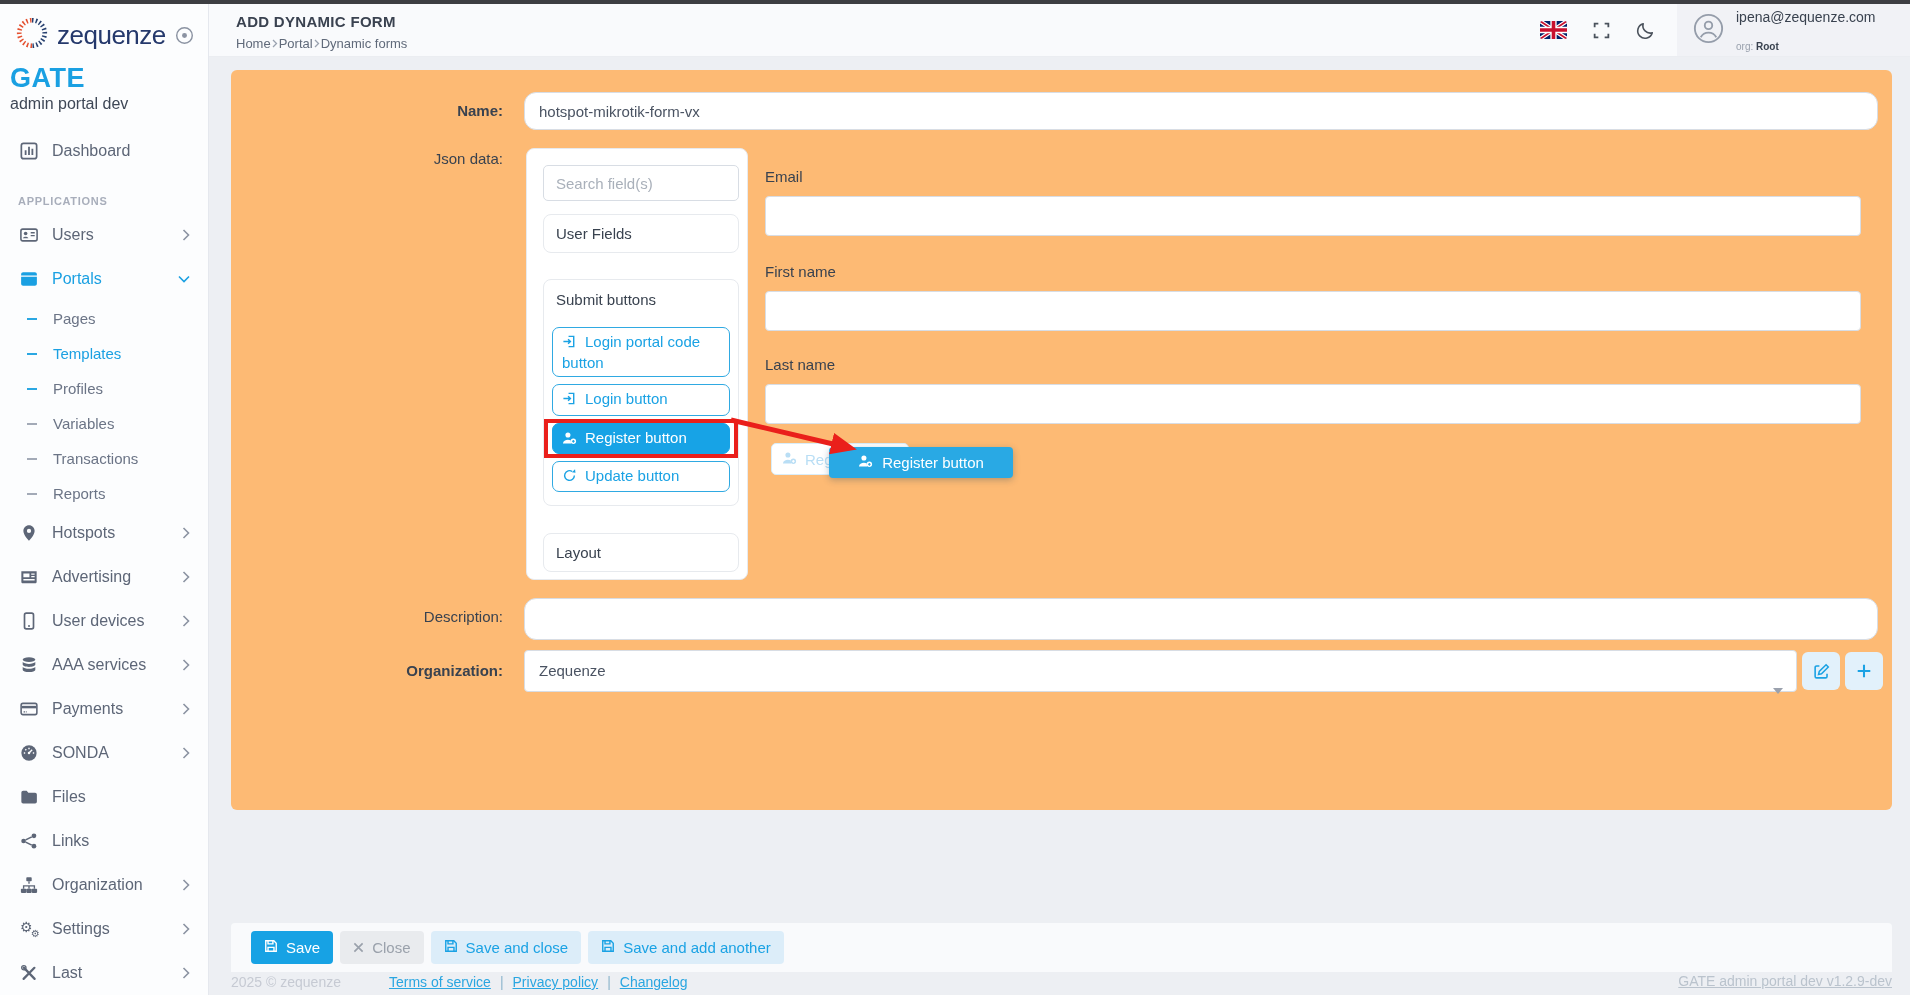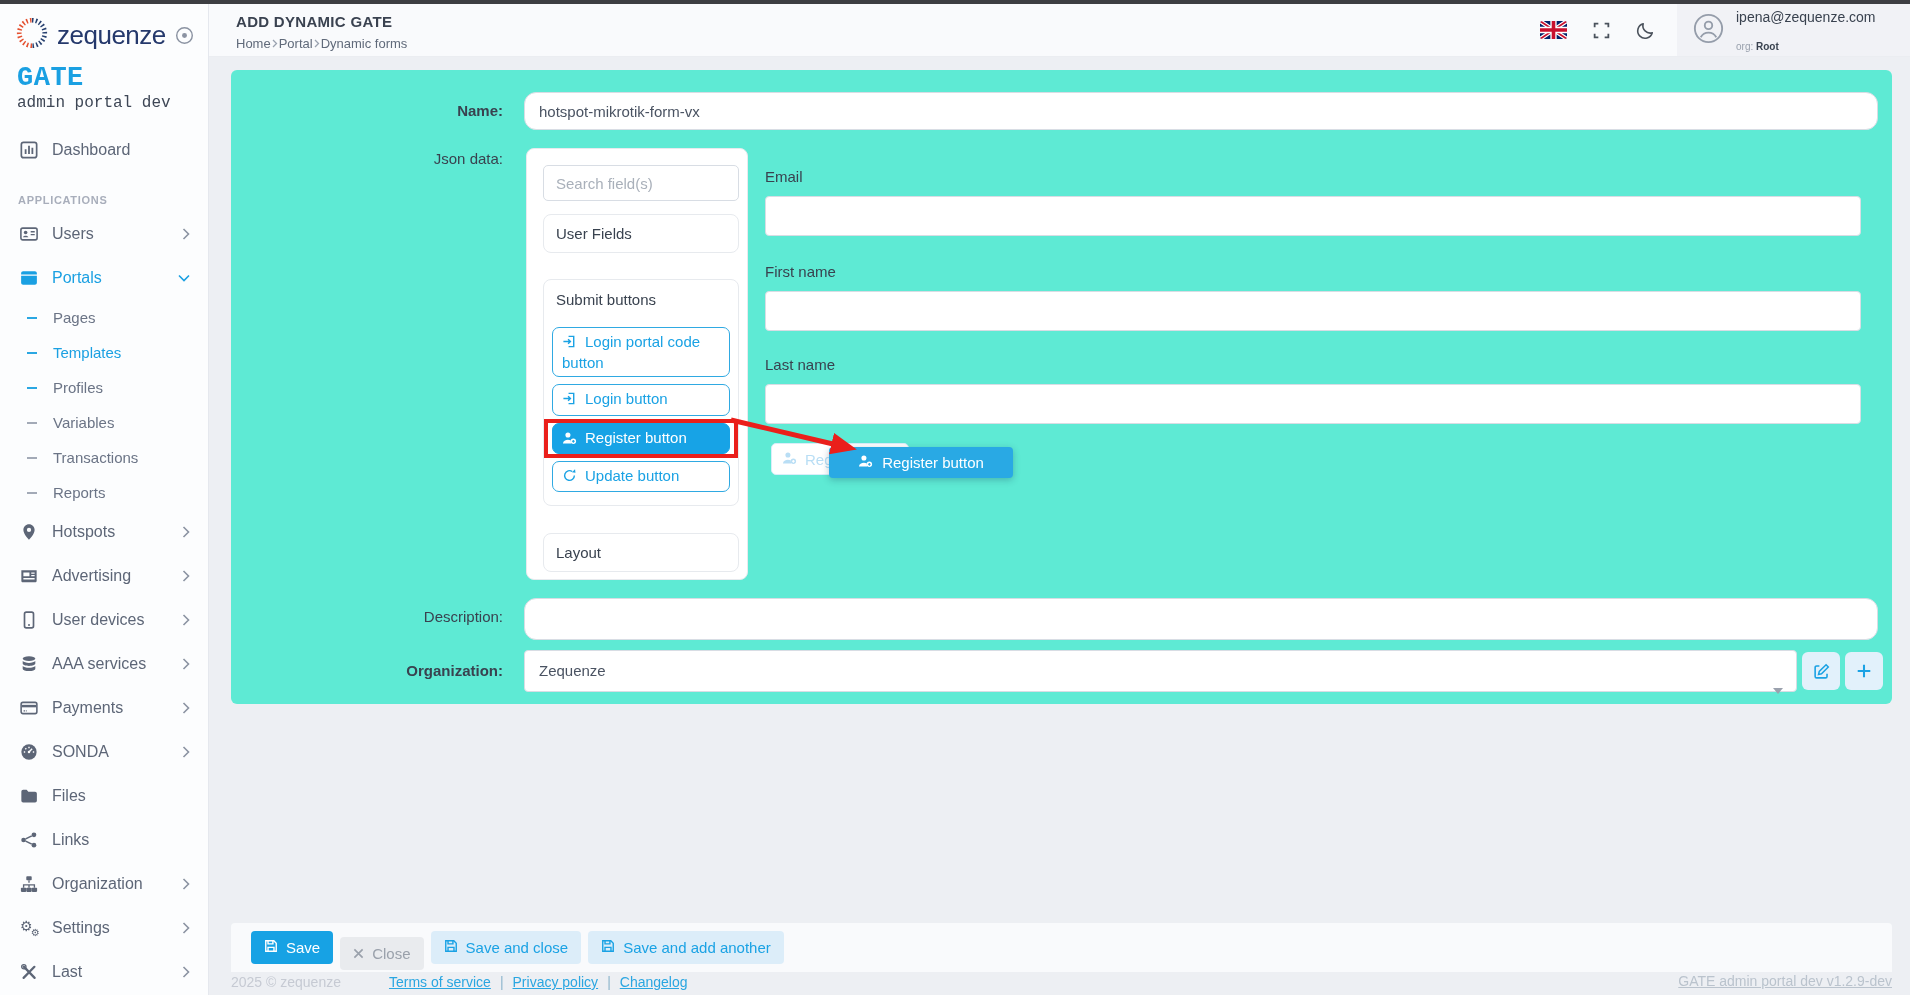--- a/index.html
+++ b/index.html
@@ -6,21 +6,21 @@
   html,body { width:1910px; height:995px; overflow:hidden; }
   body { font-family:"Liberation Sans","DejaVu Sans",sans-serif; background:#edeff3; position:relative; color:#4a5362; }
 
   #topstrip { position:absolute; left:0; top:0; width:100%; height:4px; background:#3d3e42; z-index:60; }
 
   
   aside { position:absolute; left:0; top:4px; bottom:0; width:209px; background:#fcfdfe; border-right:1px solid #e5e8ee; z-index:10; }
   .logo-row { display:flex; align-items:center; padding:12px 14px 0 15px; }
   .logo-text { font-size:26px; color:#25396c; font-weight:500; letter-spacing:-0.5px; margin-left:8px; }
   .sb-toggle { margin-left:auto; cursor:pointer; display:flex; }
-  .gate { padding:9px 16px 0 17px;font-family:Liberation Mono, monospace; }
+  .gate { padding:9px 16px 0 10px; }
   .gate-title { font-size:27px; font-weight:700; color:#1aa0e2; letter-spacing:0.5px; }
   .gate-sub { font-size:16px; color:#3e4756; margin-top:1px; }
   nav { margin-top:16px; }
   .sb-item { display:flex; align-items:center; height:44px; padding:0 18px 0 19px; color:#5d6677; font-size:16px; cursor:pointer; }
   .sb-item .ic { width:20px; display:flex; justify-content:center; margin-right:13px; flex:none; }
   .sb-item svg.i16 { width:18px; height:18px; }
   .chev { margin-left:auto; color:#8b93a2; display:flex; }
   .sb-item.active, .sb-item.active .chev { color:#1aa0e2; }
   .sb-section { margin-top:12px; padding:10px 18px 6px; font-size:11px; font-weight:700; letter-spacing:0.7px; color:#a8aebb; }
   .sb-sub { display:flex; align-items:center; height:35px; padding-left:27px; font-size:15px; color:#6b7486; cursor:pointer; }
@@ -39,21 +39,21 @@
   .flag-wrap { width:27px; height:18px; border-radius:2.5px; overflow:hidden; display:flex; cursor:pointer; }
   .hd-icon-btn { display:flex; cursor:pointer; }
   .userbox { position:absolute; right:0; top:0; width:233px; height:100%; background:#f1f2f6; display:flex; align-items:center; padding-left:16px; cursor:pointer; }
   .user-meta { margin-left:12px; }
   .user-email { font-size:14px; color:#39424f; }
   .user-org { font-size:10px; margin-top:16px; }
   .user-org .muted { color:#99a1ad; }
   .user-org b { color:#39424f; font-weight:700; }
 
   
-  .panel { position:absolute; left:231px; top:70px; width:1661px; height:634px; background:#5eead4; border-radius:6px; z-index:4; }
+  .panel { position:absolute; left:231px; top:70px; width:1661px; height:740px; background:#fdba74; border-radius:6px; z-index:4; }
   .flabel { position:absolute; left:0; width:272px; text-align:right; font-size:15px; color:#39424f; }
   .b { font-weight:700; }
   .txt-input { position:absolute; background:#fff; border:1px solid #d8dde4; border-radius:12px; font-size:15px; color:#4a5362; padding:0 14px; outline:none; }
   .txt-input::placeholder { color:#a9b0ba; }
   #name-input { left:293px; top:22px; width:1354px; height:38px; }
 
   
   .palette { position:absolute; left:295px; top:78px; width:222px; height:432px; background:#fff; border:1px solid #e7eaee; border-radius:8px; padding:16px 8px 0 16px; }
   .pal-search { width:100%; height:36px; border:1px solid #d8dde4; border-radius:5px; font-size:15px; padding:0 12px; color:#4a5362; outline:none; }
   .pal-search::placeholder { color:#a9b0ba; }
@@ -82,21 +82,21 @@
   .org-caret { position:absolute; right:13px; top:18px; }
   .sq-btn { position:absolute; top:582px; width:38px; height:38px; background:#e2f1fb; border-radius:6px; display:flex; align-items:center; justify-content:center; color:#1aa2e4; cursor:pointer; }
   #org-edit { left:1571px; }
   #org-add { left:1614px; }
 
   
   .footbar { position:absolute; left:231px; top:923px; width:1661px; height:49px; background:#f9fafc; border-radius:4px 4px 0 0; z-index:4; }
   .actions { position:absolute; left:20px; top:8px; display:flex; gap:7px; }
   .act { height:33px; border:none; border-radius:4px; font-size:15px; font-family:inherit; display:inline-flex; align-items:center; gap:8px; padding:0 13px; cursor:pointer; }
   .act.primary { background:#17a2e4; color:#fff; }
-  .act.gray { background:#e9ebee; color:#9aa1ab;margin-top:6px; }
+  .act.gray { background:#e9ebee; color:#9aa1ab; }
   .act.light { background:#dcedf9; color:#1aa2e4; }
   .footline { position:absolute; left:231px; top:974px; display:flex; align-items:flex-start; gap:48px; font-size:14px; z-index:3; }
   .copyright { color:#c6cad3; }
   .flinks { display:flex; gap:9px; align-items:center; }
   .flinks a { color:#2aa6e1; text-decoration:underline; cursor:pointer; }
   .fsep { color:#8fb6cd; }
   .version { position:absolute; right:18px; top:973px; font-size:14px; color:#bac3cd; text-decoration:underline; z-index:3; }
 </style>
 </head>
 <body>
@@ -337,21 +337,21 @@
       <span class="chev">
           <svg width="8" height="12" viewBox="0 0 8 12">
             <path d="M1.5 1l5 5-5 5" fill="none" stroke="currentColor" stroke-width="1.6"></path>
           </svg>
         </span>
     </div>
   </nav>
 </aside>
 
 <header>
-  <div class="hd-title">ADD DYNAMIC GATE</div>
+  <div class="hd-title">ADD DYNAMIC FORM</div>
   <div class="hd-crumbs">
     <span>Home</span>
     <span class="bc-sep">
         <svg width="6" height="9" viewBox="0 0 6 9">
           <path d="M1 1l3.5 3.5L1 8" fill="none" stroke="currentColor" stroke-width="1.3"></path>
         </svg>
       </span>
     <span>Portal</span>
     <span class="bc-sep">
         <svg width="6" height="9" viewBox="0 0 6 9">

